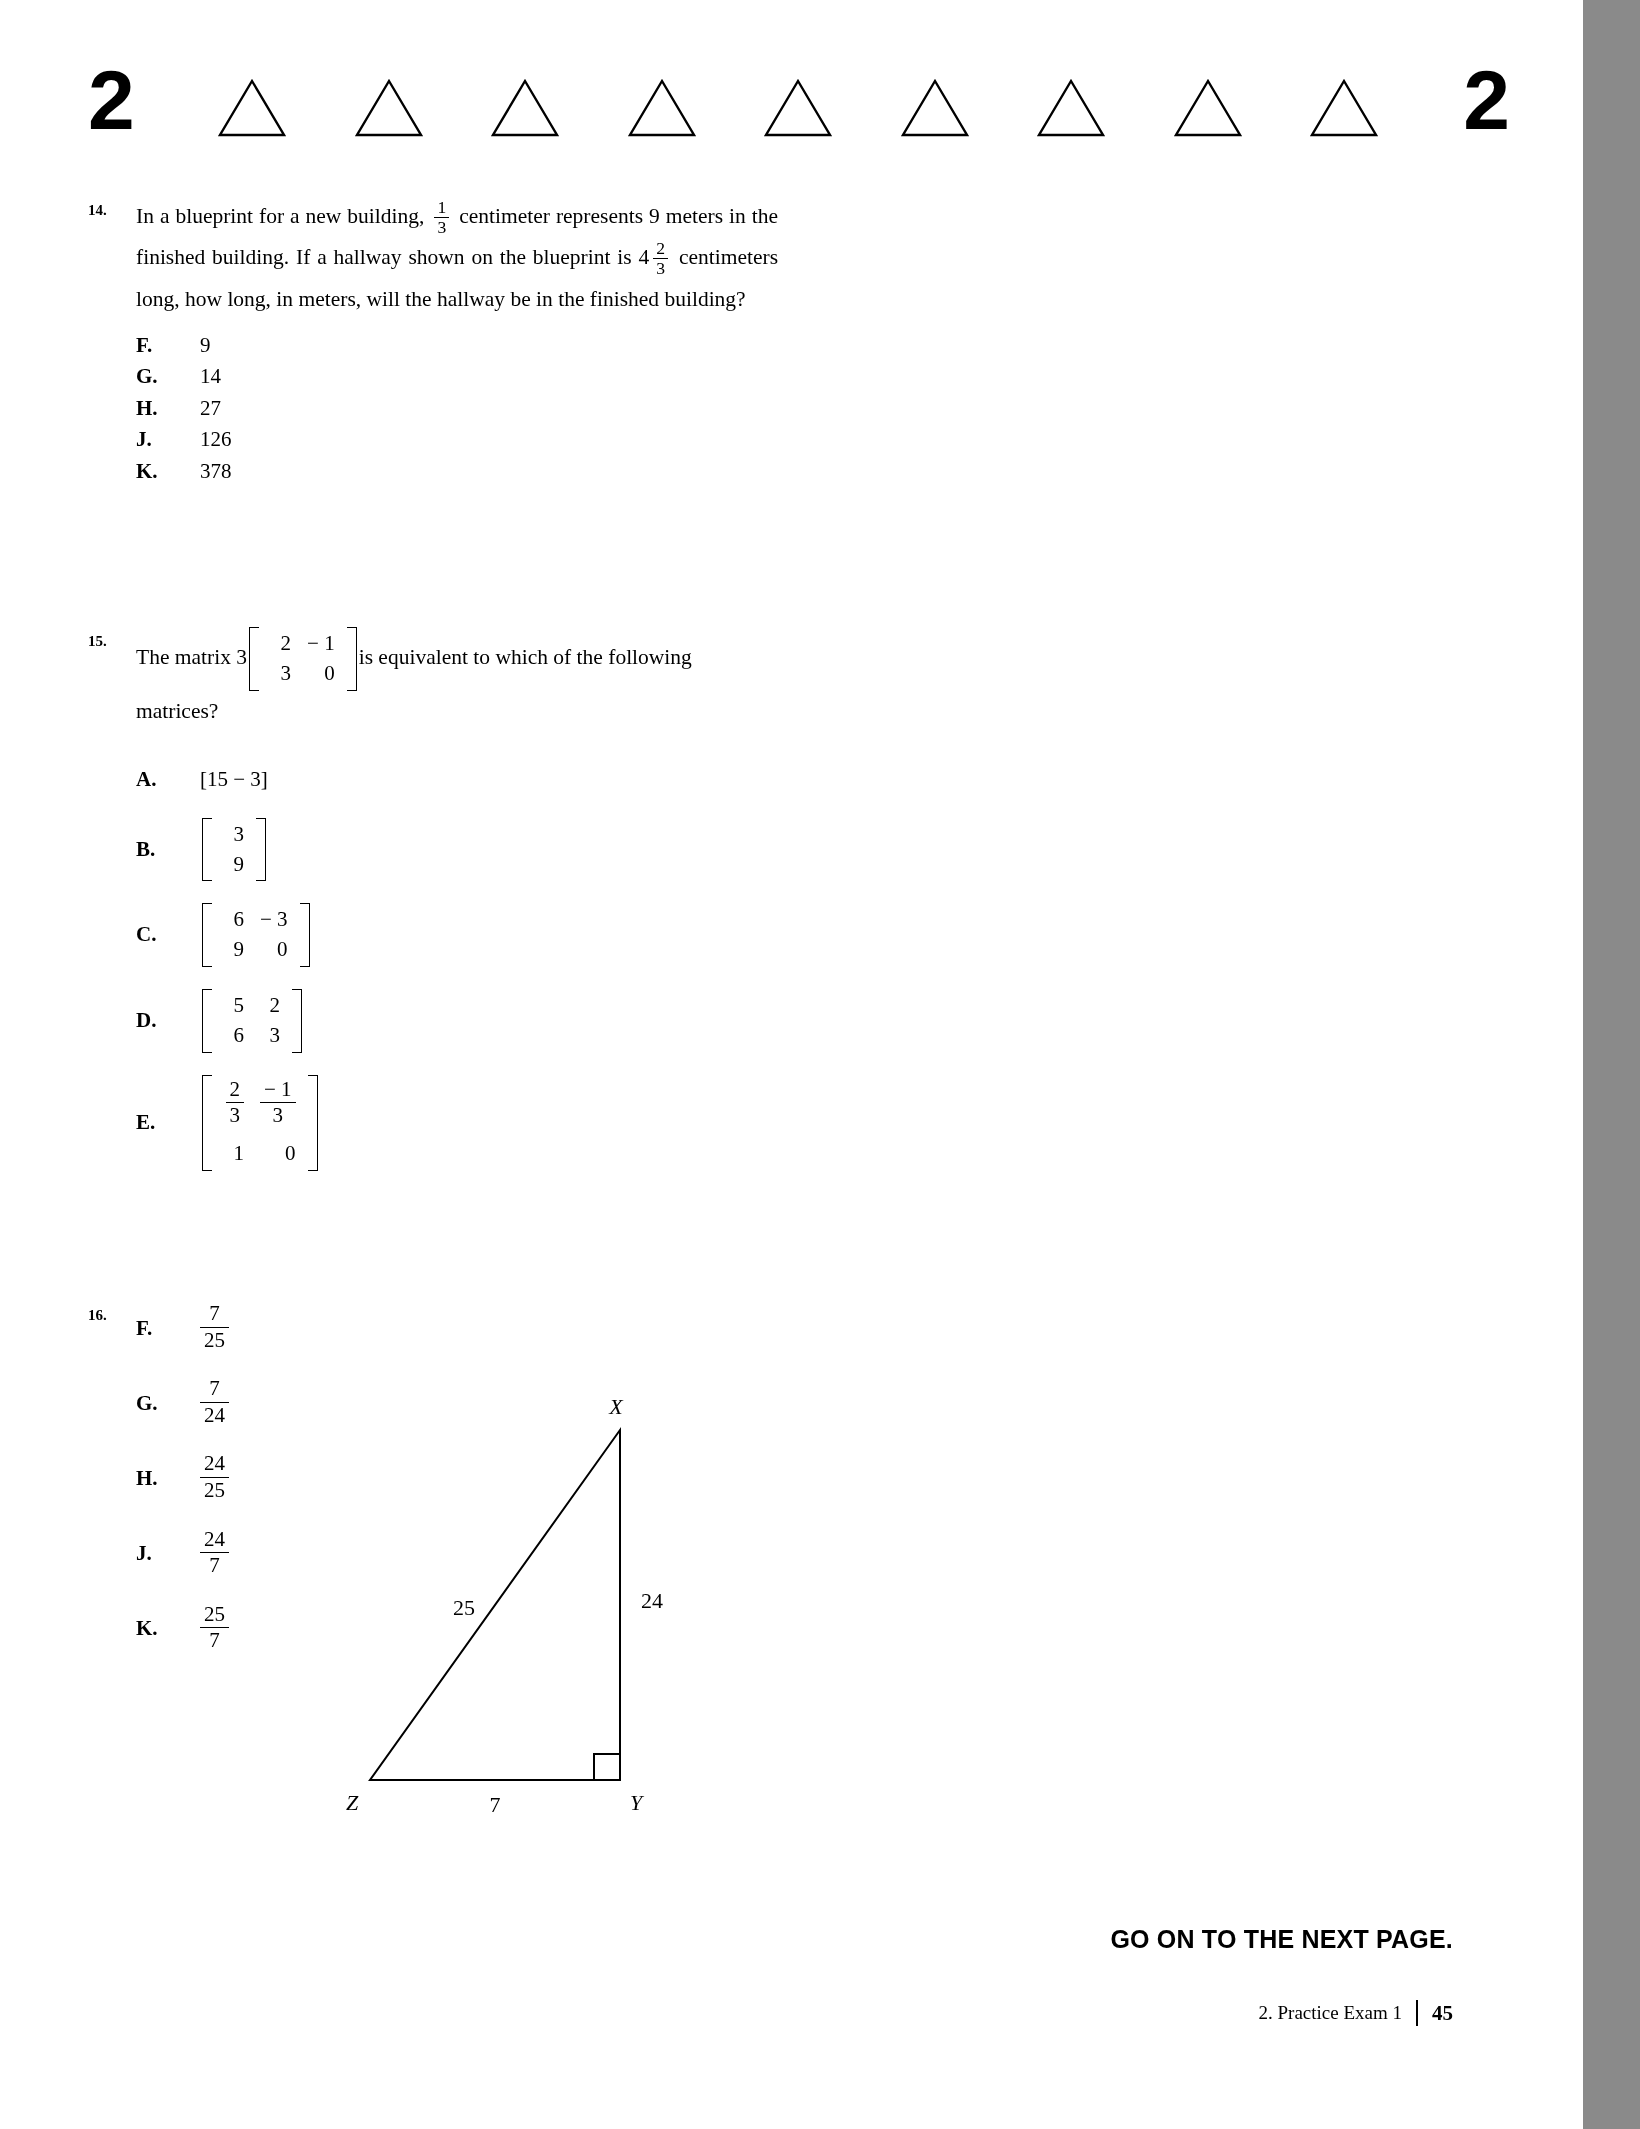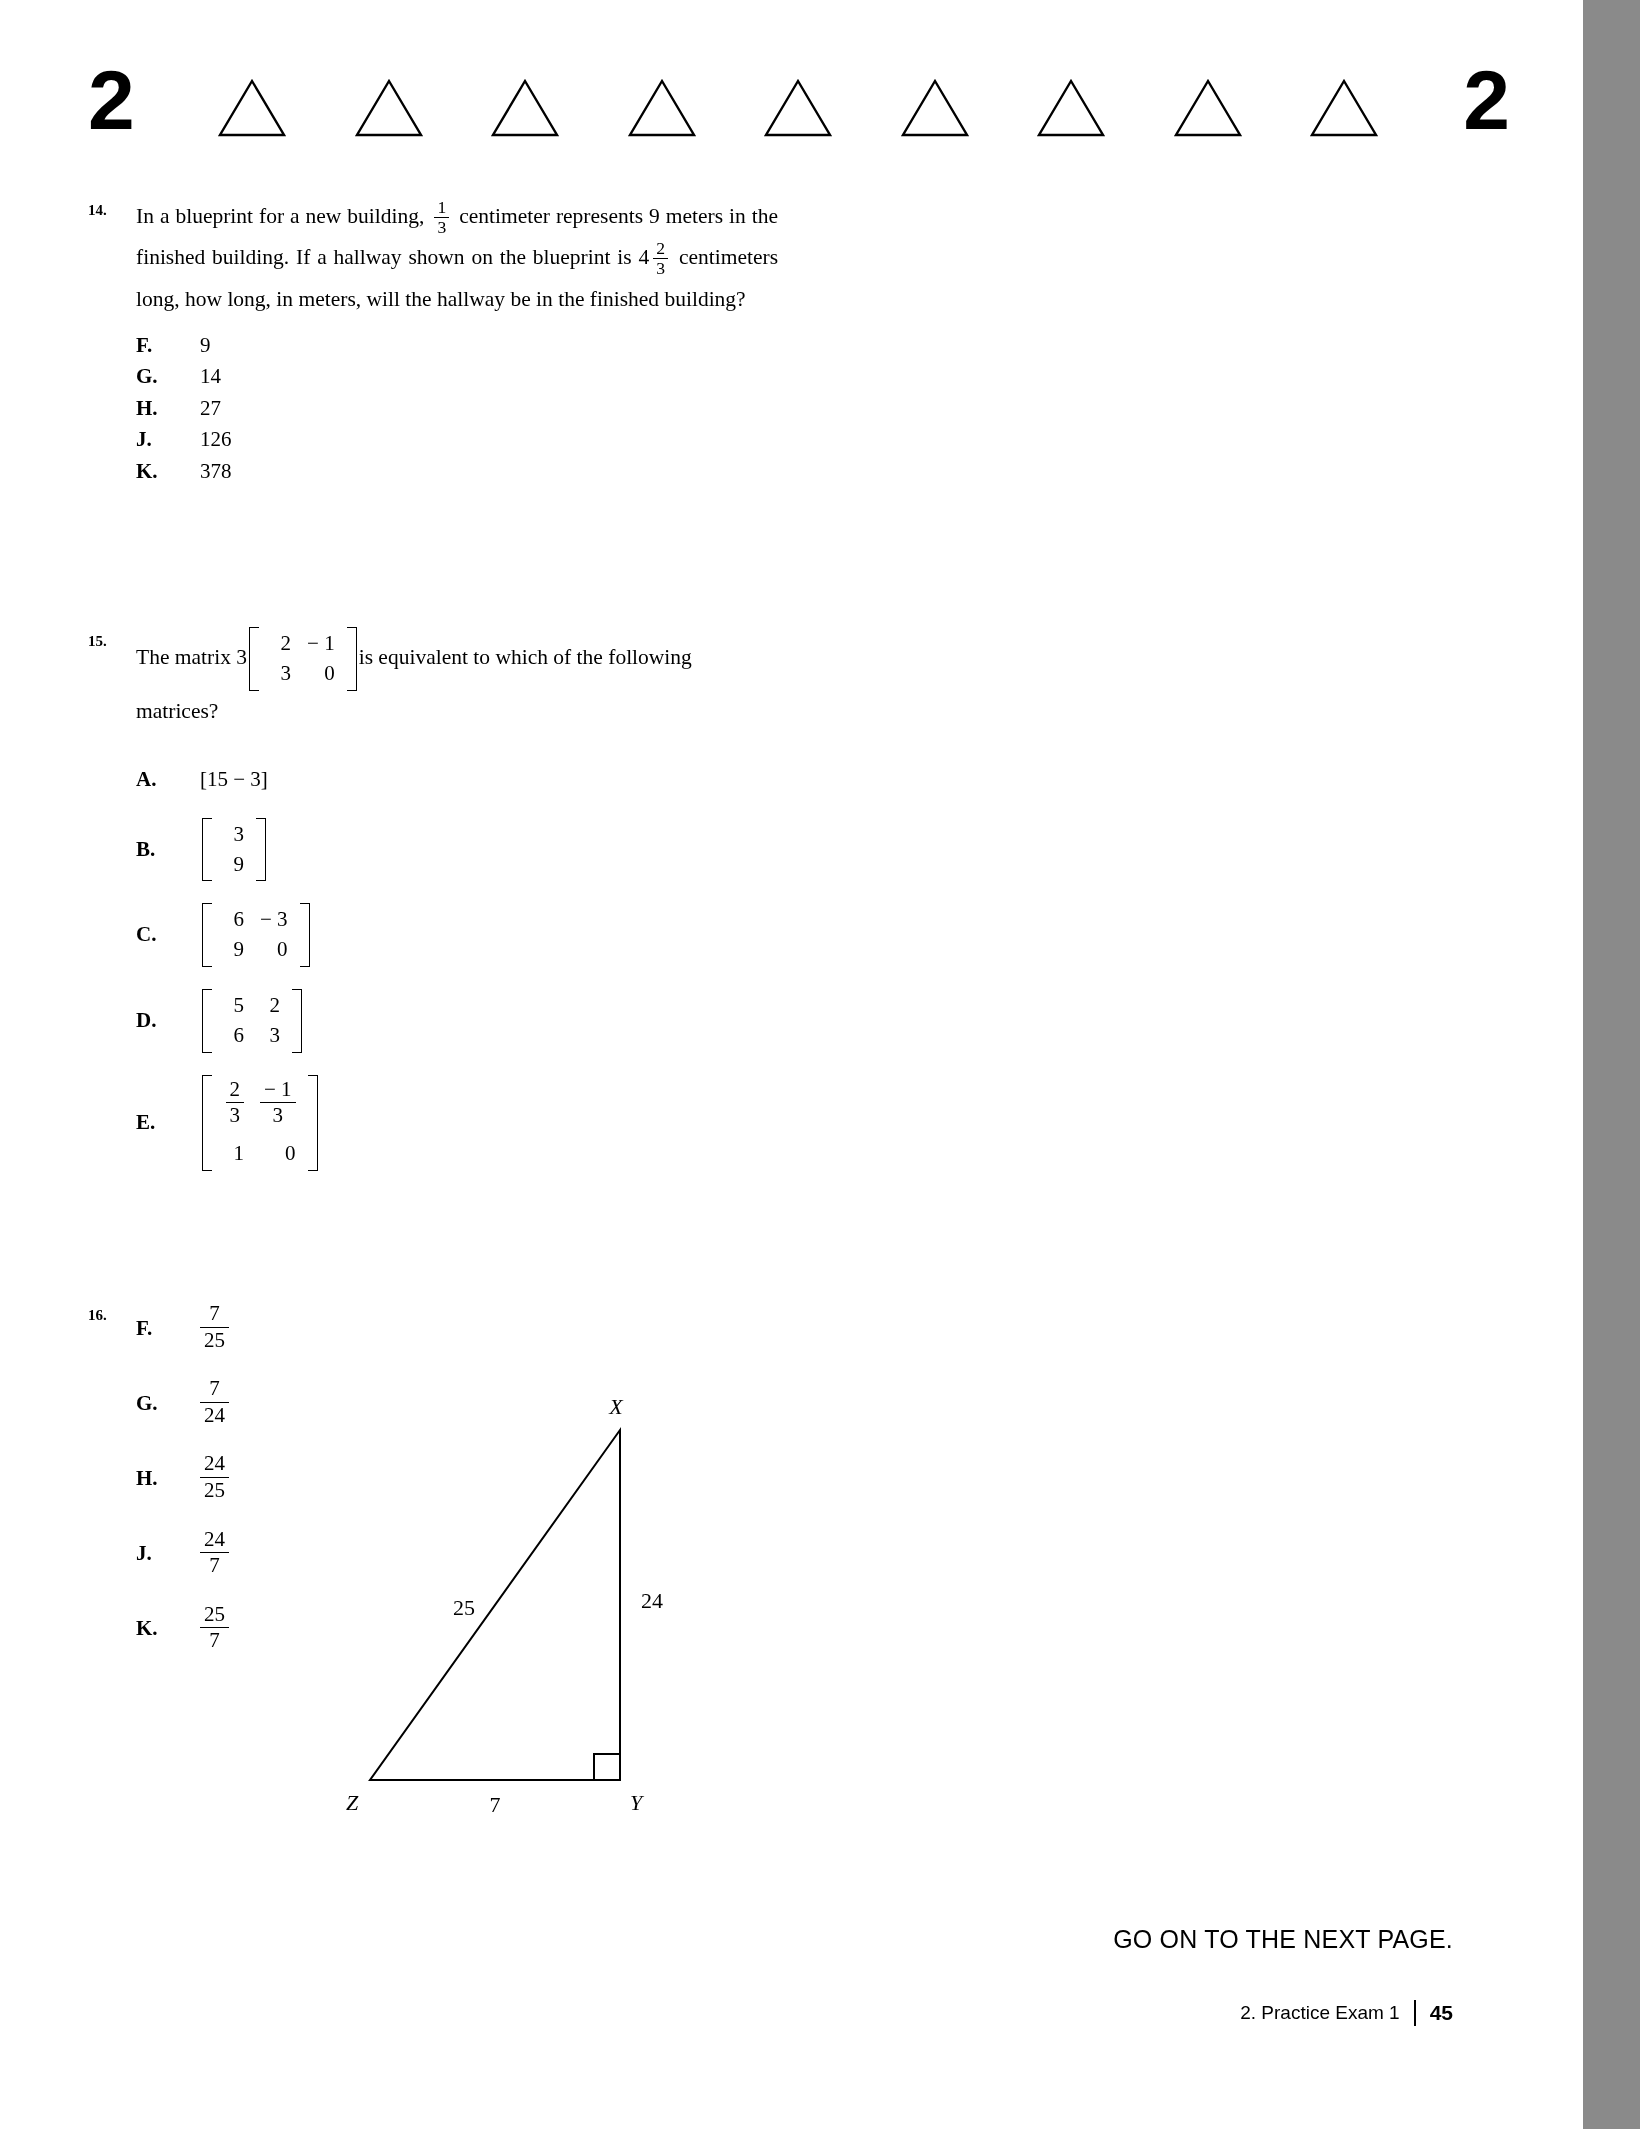--- a/index.html
+++ b/index.html
@@ -185,31 +185,31 @@
     height: 430px;
   }
   .figure-16 svg { display: block; }
 
   
   .goon {
     position: absolute;
     right: 130px;
     top: 1925px;
     font-family: "Liberation Sans", sans-serif;
-    font-weight: normal;
+    font-weight: bold;
     font-size: 25px;
     letter-spacing: 0.2px;
   }
   .footer {
     position: absolute;
     right: 130px;
     top: 2000px;
     display: flex;
     align-items: center;
-    font-family: Liberation Sans, sans-serif;
+    font-family: Liberation Serif, serif;
     font-size: 19px;
   }
   .footer .sep {
     display: inline-block;
     width: 2px;
     height: 26px;
     background: #000;
     margin: 0 14px;
   }
   .footer .pg {

